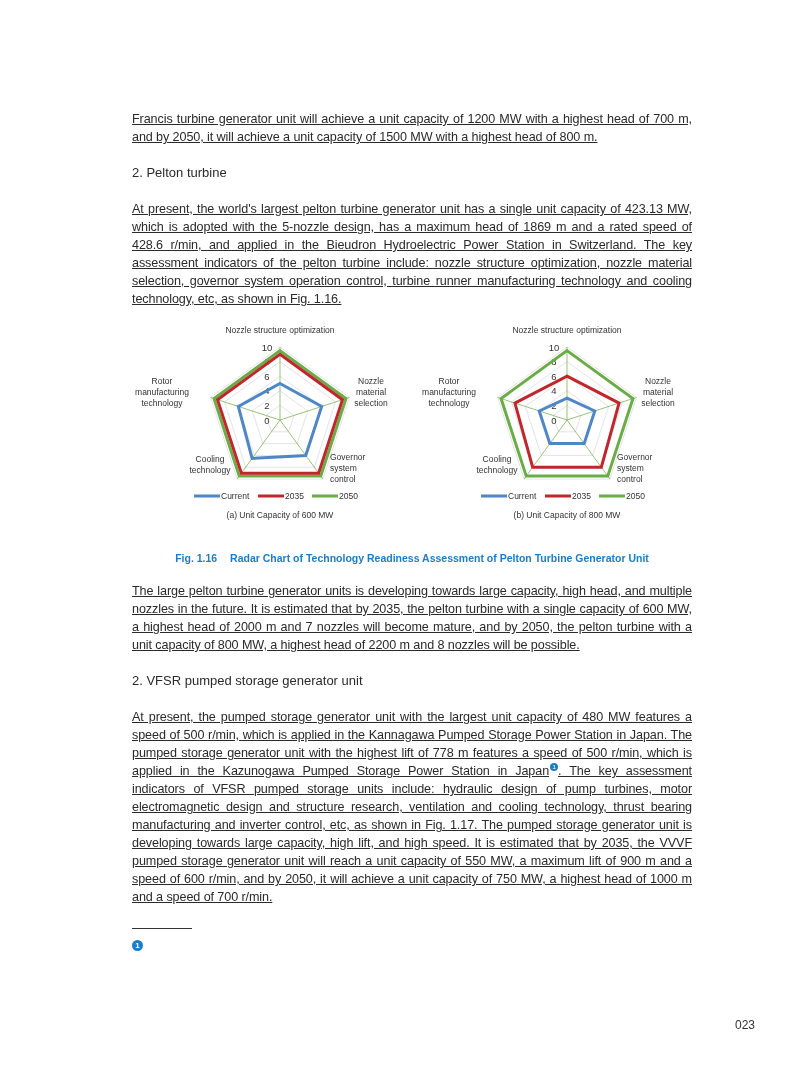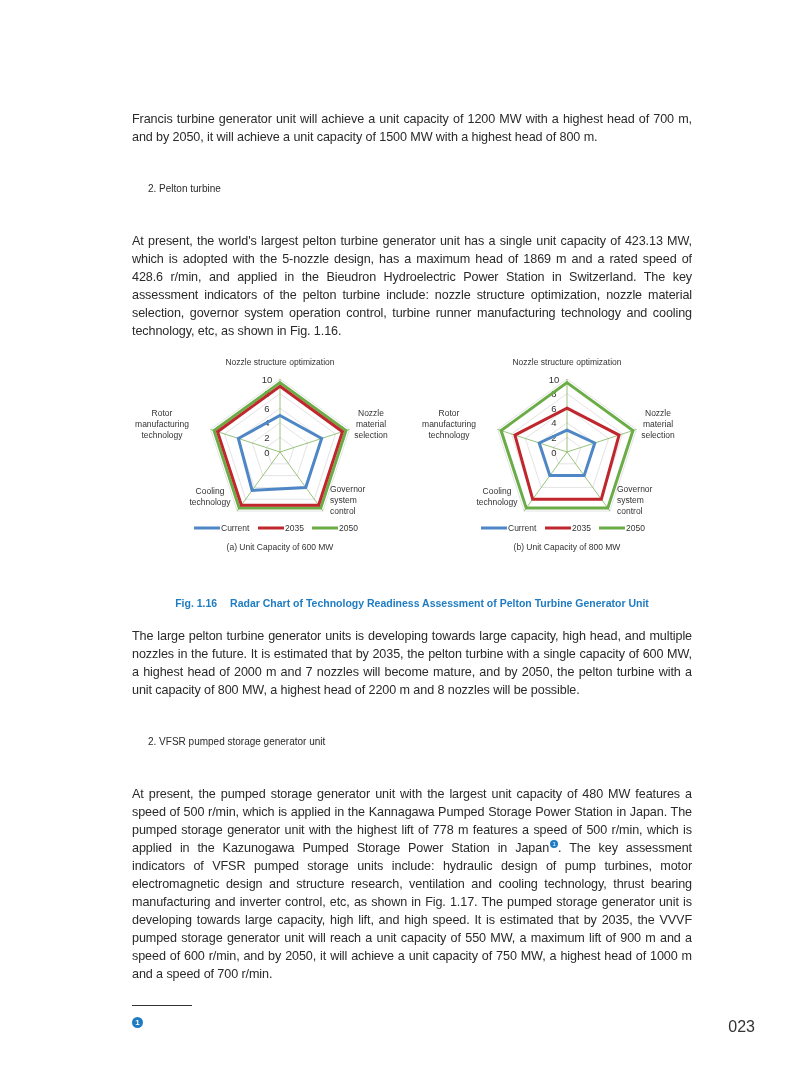--- a/index.html
+++ b/index.html
@@ -1,36 +1,36 @@
 <!DOCTYPE html>
 <html><head>
 <meta charset="utf-8">
 <style>
   html, body { margin: 0; padding: 0; background: #ffffff; }
   body { width: 793px; height: 1077px; position: relative; overflow: hidden;
          font-family: "Liberation Sans", sans-serif; color: #2a2a2a; }
   .page { position: absolute; left: 132px; top: 110px; width: 560px; }
-  p.body { margin: 0; font-size: 12.6px; line-height: 18px; text-align: justify; letter-spacing: -0.1px; }
-  .heading { font-size: 10px; line-height: 18px; margin: 16px; }
+  p.body { margin: 0; font-size: 12.6px; line-height: 18px; text-align: justify; letter-spacing: -0.1px; text-decoration: underline; }
+  .heading { font-size: 13px; line-height: 18px; margin: 0; }
   .gap { height: 18px; }
   .figure { position: relative; width: 560px; height: 232px; margin-top: 10px; }
   .chart { position: absolute; top: 0; width: 280px; height: 210px; }
   .chart svg { width: 280px; height: 210px; overflow: visible; }
   .chart .axis-label { font-size: 8.5px; fill: #333; font-family: "Liberation Sans", sans-serif; }
   .chart .tick-label { font-size: 9.5px; fill: #333; font-family: "Liberation Sans", sans-serif; }
   .chart .subcap { font-size: 8.5px; fill: #333; font-family: "Liberation Sans", sans-serif; }
-  .fig-caption { text-align: center; font-size: 10.5px; font-weight: bold; color: #1f7cc2; margin-top: 15px; }
+  .fig-caption { text-align: center; font-size: 10.5px; font-weight: bold; color: #1f7cc2; margin-top: 2px; }
   .fig-caption .num { margin-right: 10px; }
   .rule { width: 60px; border-top: 1px solid #333; margin-top: 22px; }
   .footnote { font-size: 10.5px; line-height: 18px; margin-top: 8px; padding-left: 17px; position: relative; color: #333; }
   .footnote .marker { position: absolute; left: 0; top: 3px; width: 11px; height: 11px; border-radius: 50%;
                       background: #1f7cc2; color: #fff; font-size: 8px; line-height: 11px; text-align: center; font-weight: bold; }
   sup.fn { display: inline-block; width: 8px; height: 8px; border-radius: 50%; background: #1f7cc2; color: #fff;
            font-size: 6px; line-height: 8px; text-align: center; vertical-align: 6px; margin-left: 1px; }
-  .page-number { position: absolute; right: 38px; top: 1018px; font-size: 16px; color: #333; }
+  .page-number { position: absolute; right: 38px; top: 1018px; font-size: 12px; color: #333; }
 </style>
 </head>
 <body>
 
 <div class="page">
   <p class="body">Francis turbine generator unit will achieve a unit capacity of 1200 MW with a highest head of 700 m, and by 2050, it will achieve a unit capacity of 1500 MW with a highest head of 800 m.</p>
   <div class="gap"></div>
   <p class="heading">2. Pelton turbine</p>
   <div class="gap"></div>
   <p class="body">At present, the world's largest pelton turbine generator unit has a single unit capacity of 423.13 MW, which is adopted with the 5-nozzle design, has a maximum head of 1869 m and a rated speed of 428.6 r/min, and applied in the Bieudron Hydroelectric Power Station in Switzerland. The key assessment indicators of the pelton turbine include: nozzle structure optimization, nozzle material selection, governor system operation control, turbine runner manufacturing technology and cooling technology, etc, as shown in Fig. 1.16.</p>

